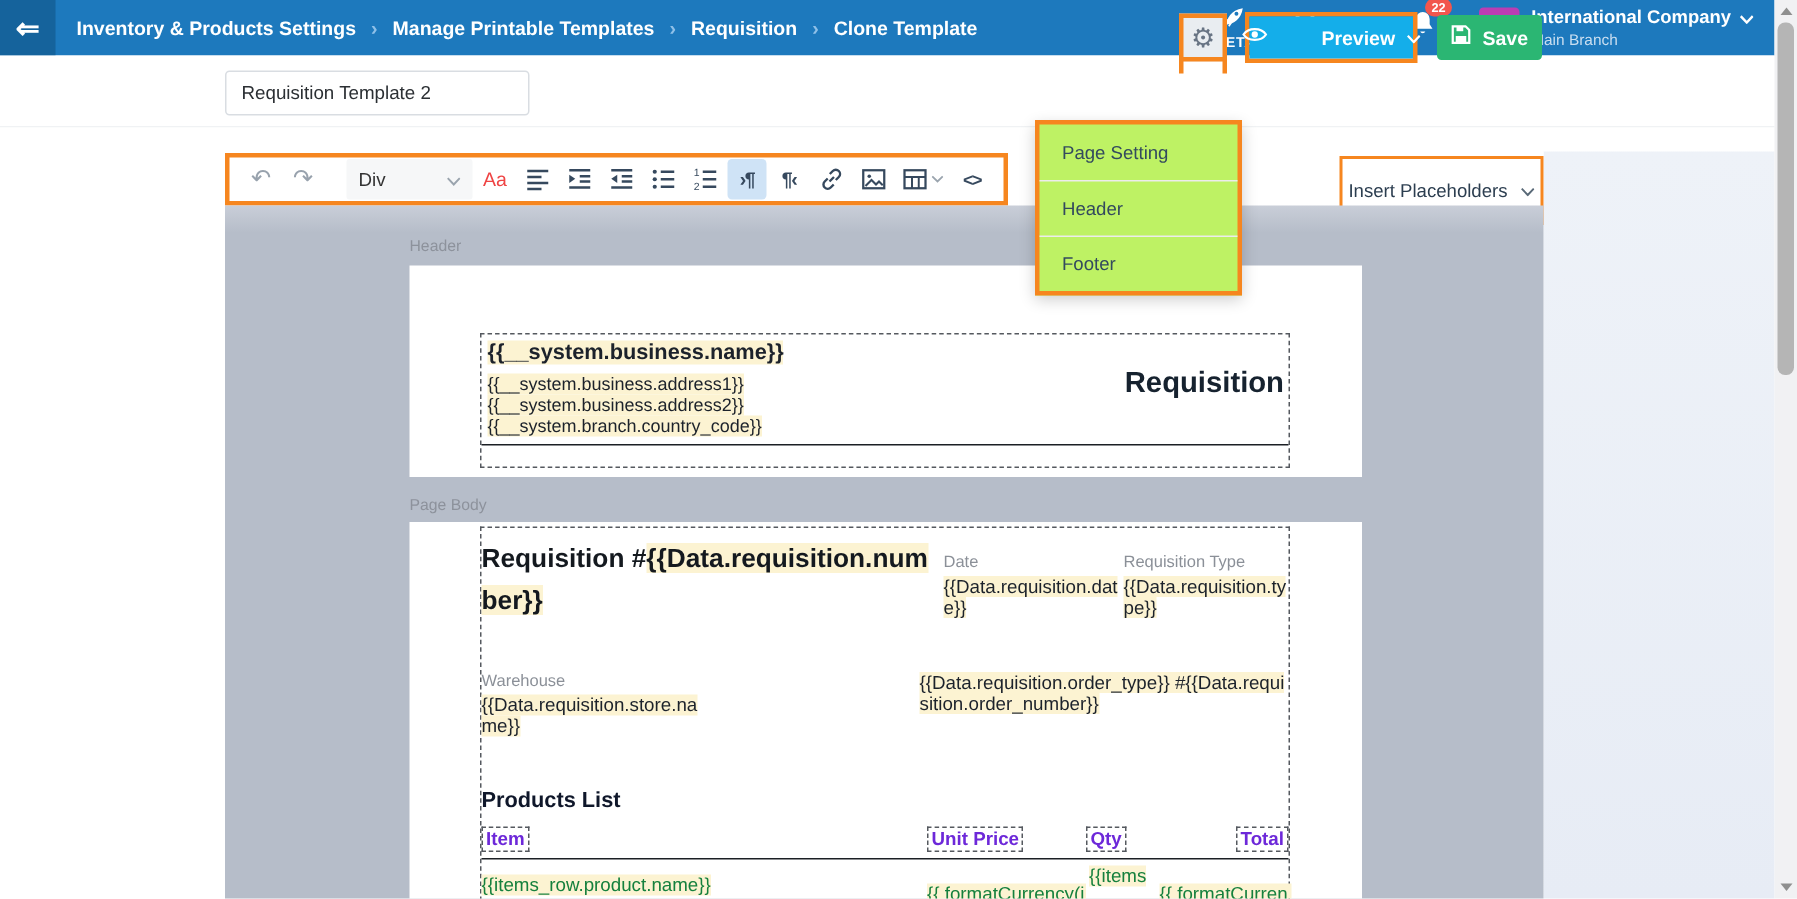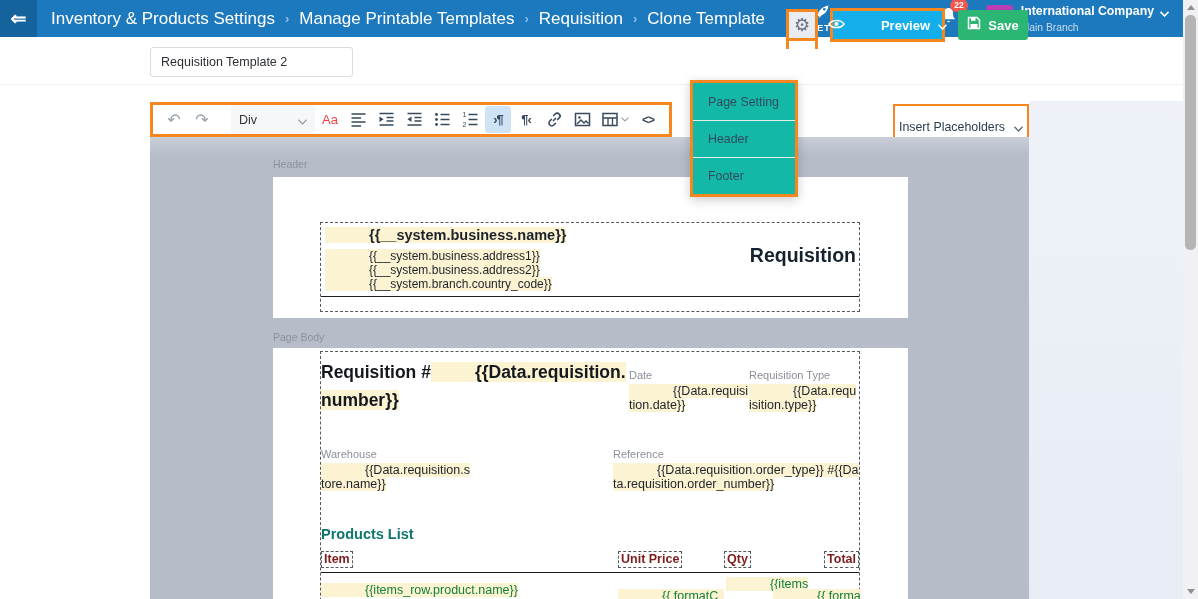--- a/index.html
+++ b/index.html
@@ -6,21 +6,21 @@
   html,body { width:1198px; height:599px; overflow:hidden; background:#fff;
               font-family:"Liberation Sans", sans-serif; }
 
   
   .topbar { position:absolute; left:0; top:0; width:1183px; height:37px;
             background:#1d79bd; display:flex; align-items:center; color:#fff; }
   .backbtn { width:37px; height:37px; background:#15639c; display:flex;
              align-items:center; justify-content:center; font-size:19px; font-weight:bold;
              cursor:pointer; flex:0 0 auto; }
   .crumbs { display:flex; align-items:center; gap:10px; margin-left:14px; flex:1 1 auto; }
-  .crumb { font-size:17px; font-weight:normal; white-space:nowrap; cursor:pointer; }
+  .crumb { font-size:13px; font-weight:bold; white-space:nowrap; cursor:pointer; }
   .crumb-sep { font-size:13px; font-weight:bold; color:#8fc0e8; }
   .tb-right { display:flex; align-items:center; margin-right:14px; }
   .beta { display:flex; flex-direction:column; align-items:center; margin-right:24px; }
   .beta-label { font-size:9.5px; font-weight:bold; letter-spacing:.5px; margin-top:-1px; }
   .helpwrap { display:flex; align-items:center; gap:7px; margin-right:26px; cursor:pointer; }
   .help-label { font-size:12.4px; font-weight:bold; }
   .bellwrap { position:relative; margin-right:28px; cursor:pointer; }
   .badge { position:absolute; top:-7px; right:-10px; background:#f2564d; color:#fff;
            font-size:8.5px; font-weight:bold; border-radius:8px; padding:2px 4px; line-height:1; }
   .avatar { width:27px; height:27px; border-radius:3px; background:#bb3db3; color:#fff;
@@ -74,54 +74,54 @@
   .div-label { font-size:12.5px; color:#333; }
   .aa-label { font-size:13px; color:#ef4444; }
   .para-glyph { font-size:13px; font-weight:bold; letter-spacing:-1px; }
   .code-glyph { font-size:12px; font-weight:bold; letter-spacing:-1px; }
   .insert-btn { position:absolute; left:893px; top:104px; width:136px; height:46px;
                 border:2.5px solid #f6861f; background:#fff; display:flex; align-items:center;
                 justify-content:center; gap:9px; cursor:pointer; }
   .insert-label { font-size:12.4px; color:#2c3e50; }
 
   
-  .settings-menu { position:absolute; left:690px; top:80px; width:108px; background:#14b8a6;
+  .settings-menu { position:absolute; left:690px; top:80px; width:138px; background:#bef264;
                    border:3px solid #f6861f; z-index:40; box-shadow:0 3px 10px rgba(0,0,0,.2); }
   .menu-item { height:37px; display:flex; align-items:center; padding-left:15px;
                font-size:12.4px; color:#334a5e; cursor:pointer; }
   .menu-item + .menu-item { border-top:1px solid #ececec; }
 
   
   .canvas { position:absolute; left:150px; top:137px; width:879px; height:462px;
             background:linear-gradient(180deg,#c9ced8 0,#b6bdc9 18px); overflow:hidden; }
   .section-label { position:absolute; font-size:10.5px; color:#8d929c; }
   .page { position:absolute; left:123px; width:635px; background:#fff; }
   .dashed-region { position:absolute; border:1px dashed #55595f; }
 
-  .hl { background:#fcf3d2;padding-left:44px; }
+  .hl { background:#fcf3d2; }
   .doc-biz-name { font-size:14.5px; font-weight:bold; color:#1c222b; }
   .doc-addr { font-size:12px; line-height:14px; color:#1c222b; }
   .doc-addr span { display:inline-block; }
   .doc-title { position:absolute; right:3px; top:21px; font-size:19.5px; font-weight:bold; color:#16222f; }
   .doc-hr { position:absolute; left:0; right:0; border-top:1.5px solid #1b1f24; }
 
   .b-row1 { position:absolute; left:0; top:0; width:538px; display:grid;
             grid-template-columns:308px 120px 110px; }
   .big-title { padding-top:6px; font-size:17.5px; line-height:28px; font-weight:bold;
                color:#14191f; word-break:break-all; }
   .fld { padding-top:17px; }
   .fld-label { font-size:11px; color:#8b9098; margin-bottom:3px; }
   .fld-value { font-size:12.5px; line-height:14px; color:#1c222b; word-break:break-all; }
   .fld-value span { display:inline; }
   .b-row2 { position:absolute; left:0; top:96px; width:538px; display:grid;
             grid-template-columns:150px 142px 246px; }
   .b-row2 .fld { padding-top:0; }
-  .products-title { position:absolute; left:0; top:174px; font-size:14.5px; font-weight:bold; color:#0f766e; }
+  .products-title { position:absolute; left:0; top:174px; font-size:14.5px; font-weight:bold; color:#0f172a; }
   .t-head { position:absolute; left:0; top:199px; width:538px; height:19px; }
-  .t-head span { position:absolute; font-size:12.5px; font-weight:600; color:#7f1d1d;
+  .t-head span { position:absolute; font-size:12.5px; font-weight:600; color:#6d28d9;
                  border:1px dashed #55595f; padding:0 2px; line-height:15px; }
   .t-hr { position:absolute; left:0; right:0; top:220px; border-top:1.5px solid #1b1f24; }
   .t-row { position:absolute; left:0; top:224px; width:538px; height:60px; }
   .t-row span { position:absolute; font-size:12.5px; line-height:14px; color:#15803d;
                 word-break:break-all; }
 
   
   .scrollbar { position:absolute; left:1183px; top:0; width:15px; height:599px; background:#f1f1f3; }
   .sb-thumb { position:absolute; left:2px; top:15px; width:11px; height:235px;
               background:#b5b5b5; border-radius:5px; }
@@ -384,21 +384,20 @@
         </div>
       </div>
 
       <div class="b-row2">
         <div class="fld">
           <div class="fld-label">Warehouse</div>
           <div class="fld-value"><span class="hl">{{Data.requisition.store.name}}</span></div>
         </div>
         <div></div>
         <div class="fld">
-          <div class="fld-label">Reference</div>
           <div class="fld-value"><span class="hl">{{Data.requisition.order_type}} #{{Data.requisition.order_number}}</span></div>
         </div>
       </div>
 
       <div class="products-title">Products List</div>
 
       <div class="t-head">
         <span style="left:0">Item</span>
         <span style="left:297px">Unit Price</span>
         <span style="left:403px">Qty</span>

